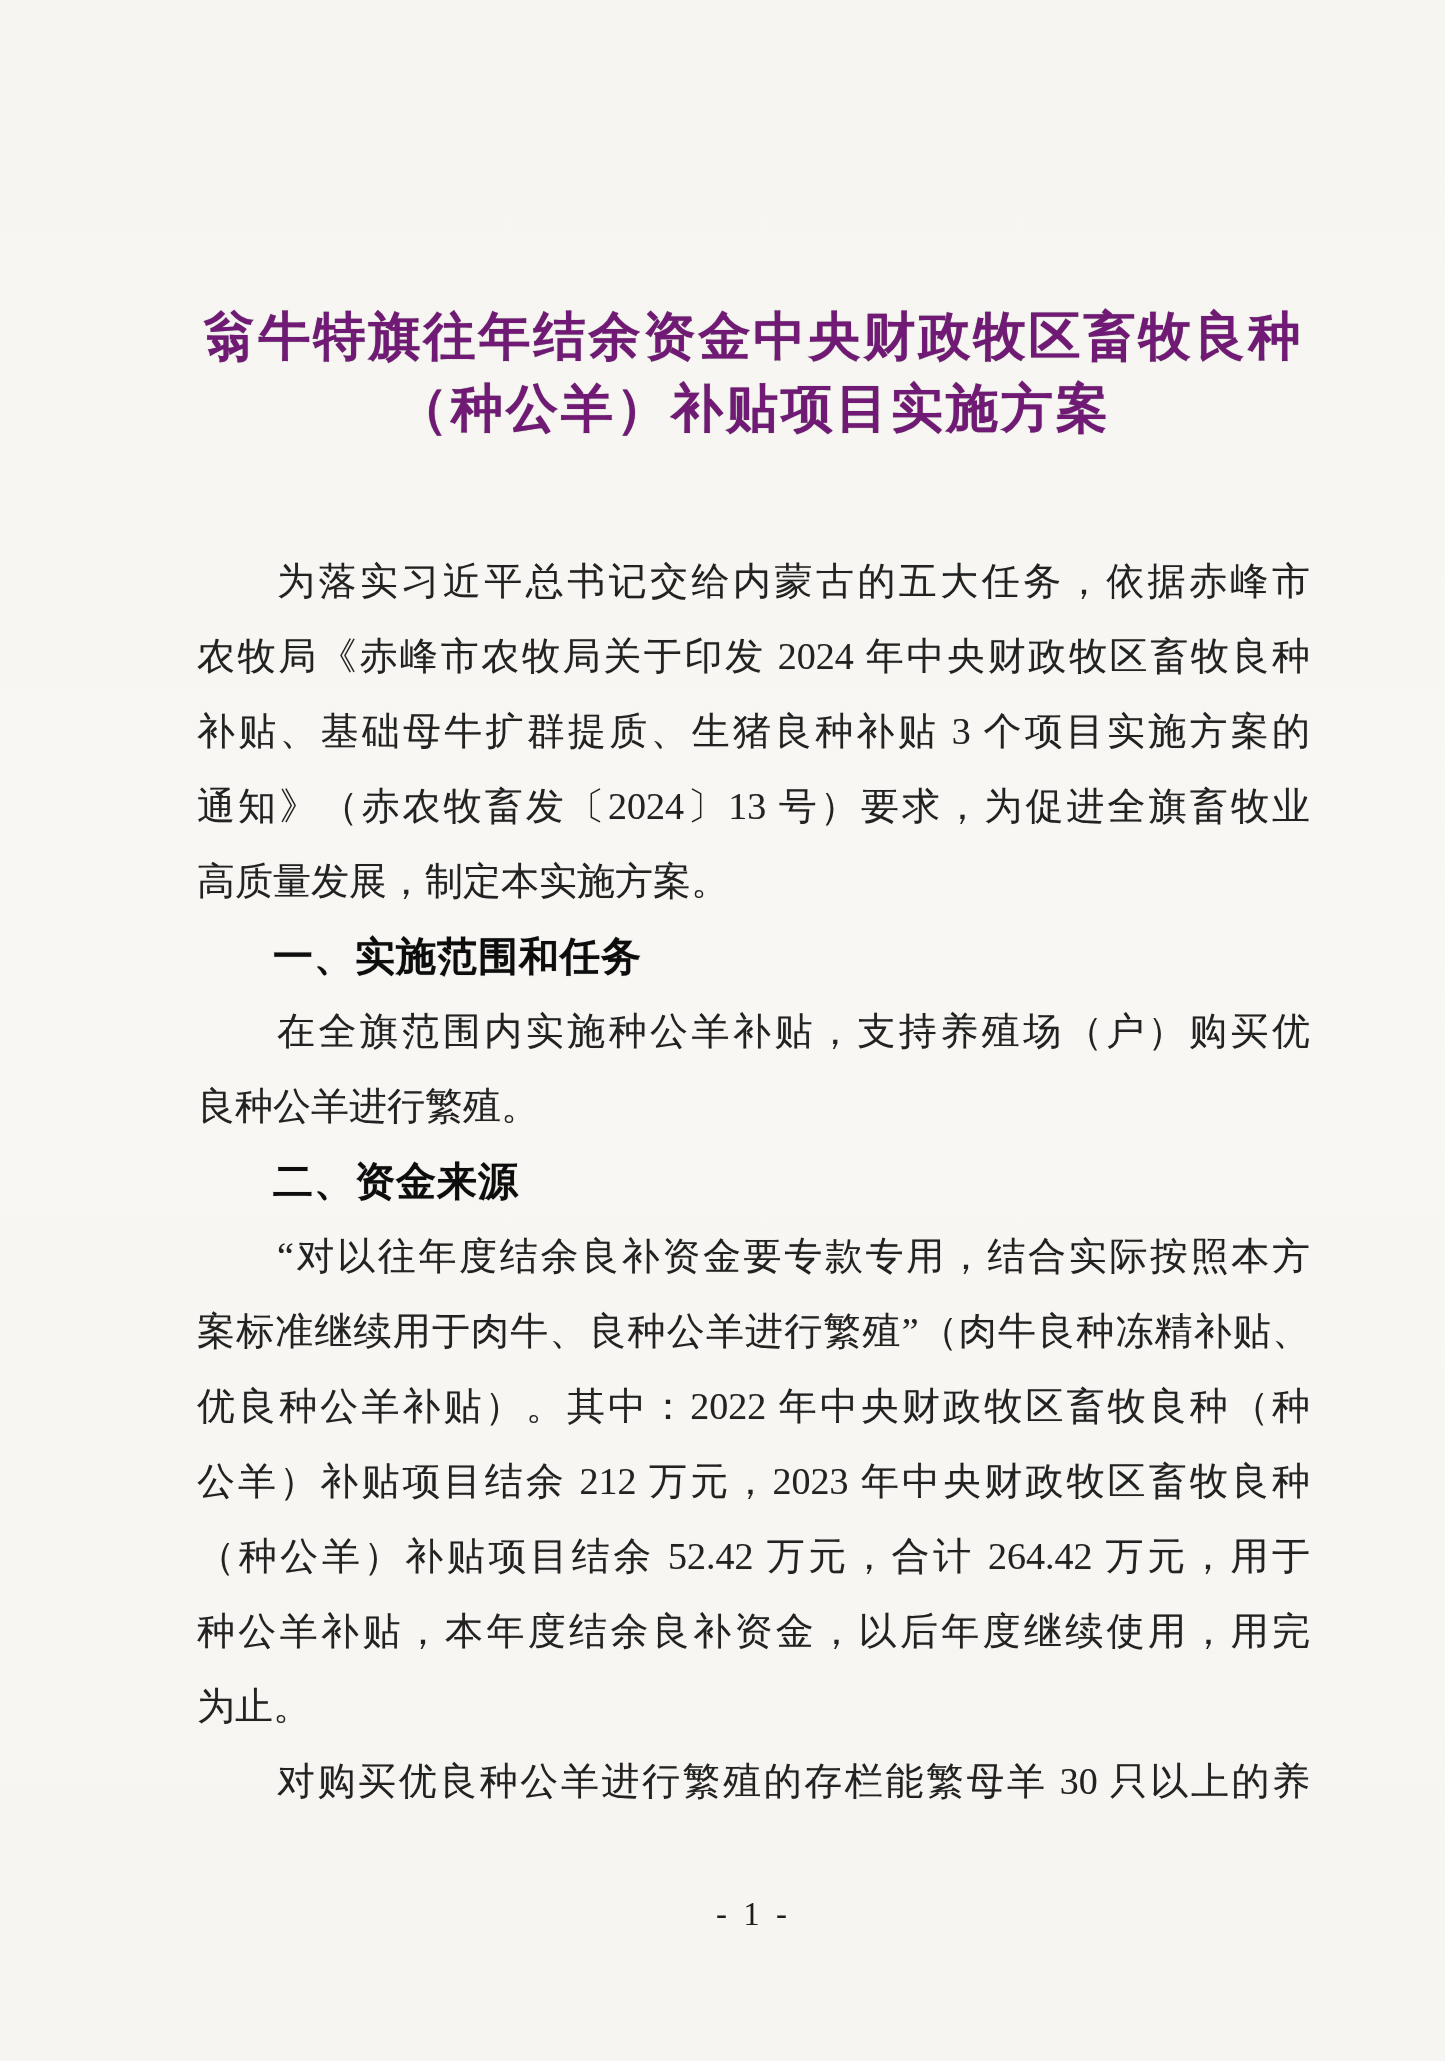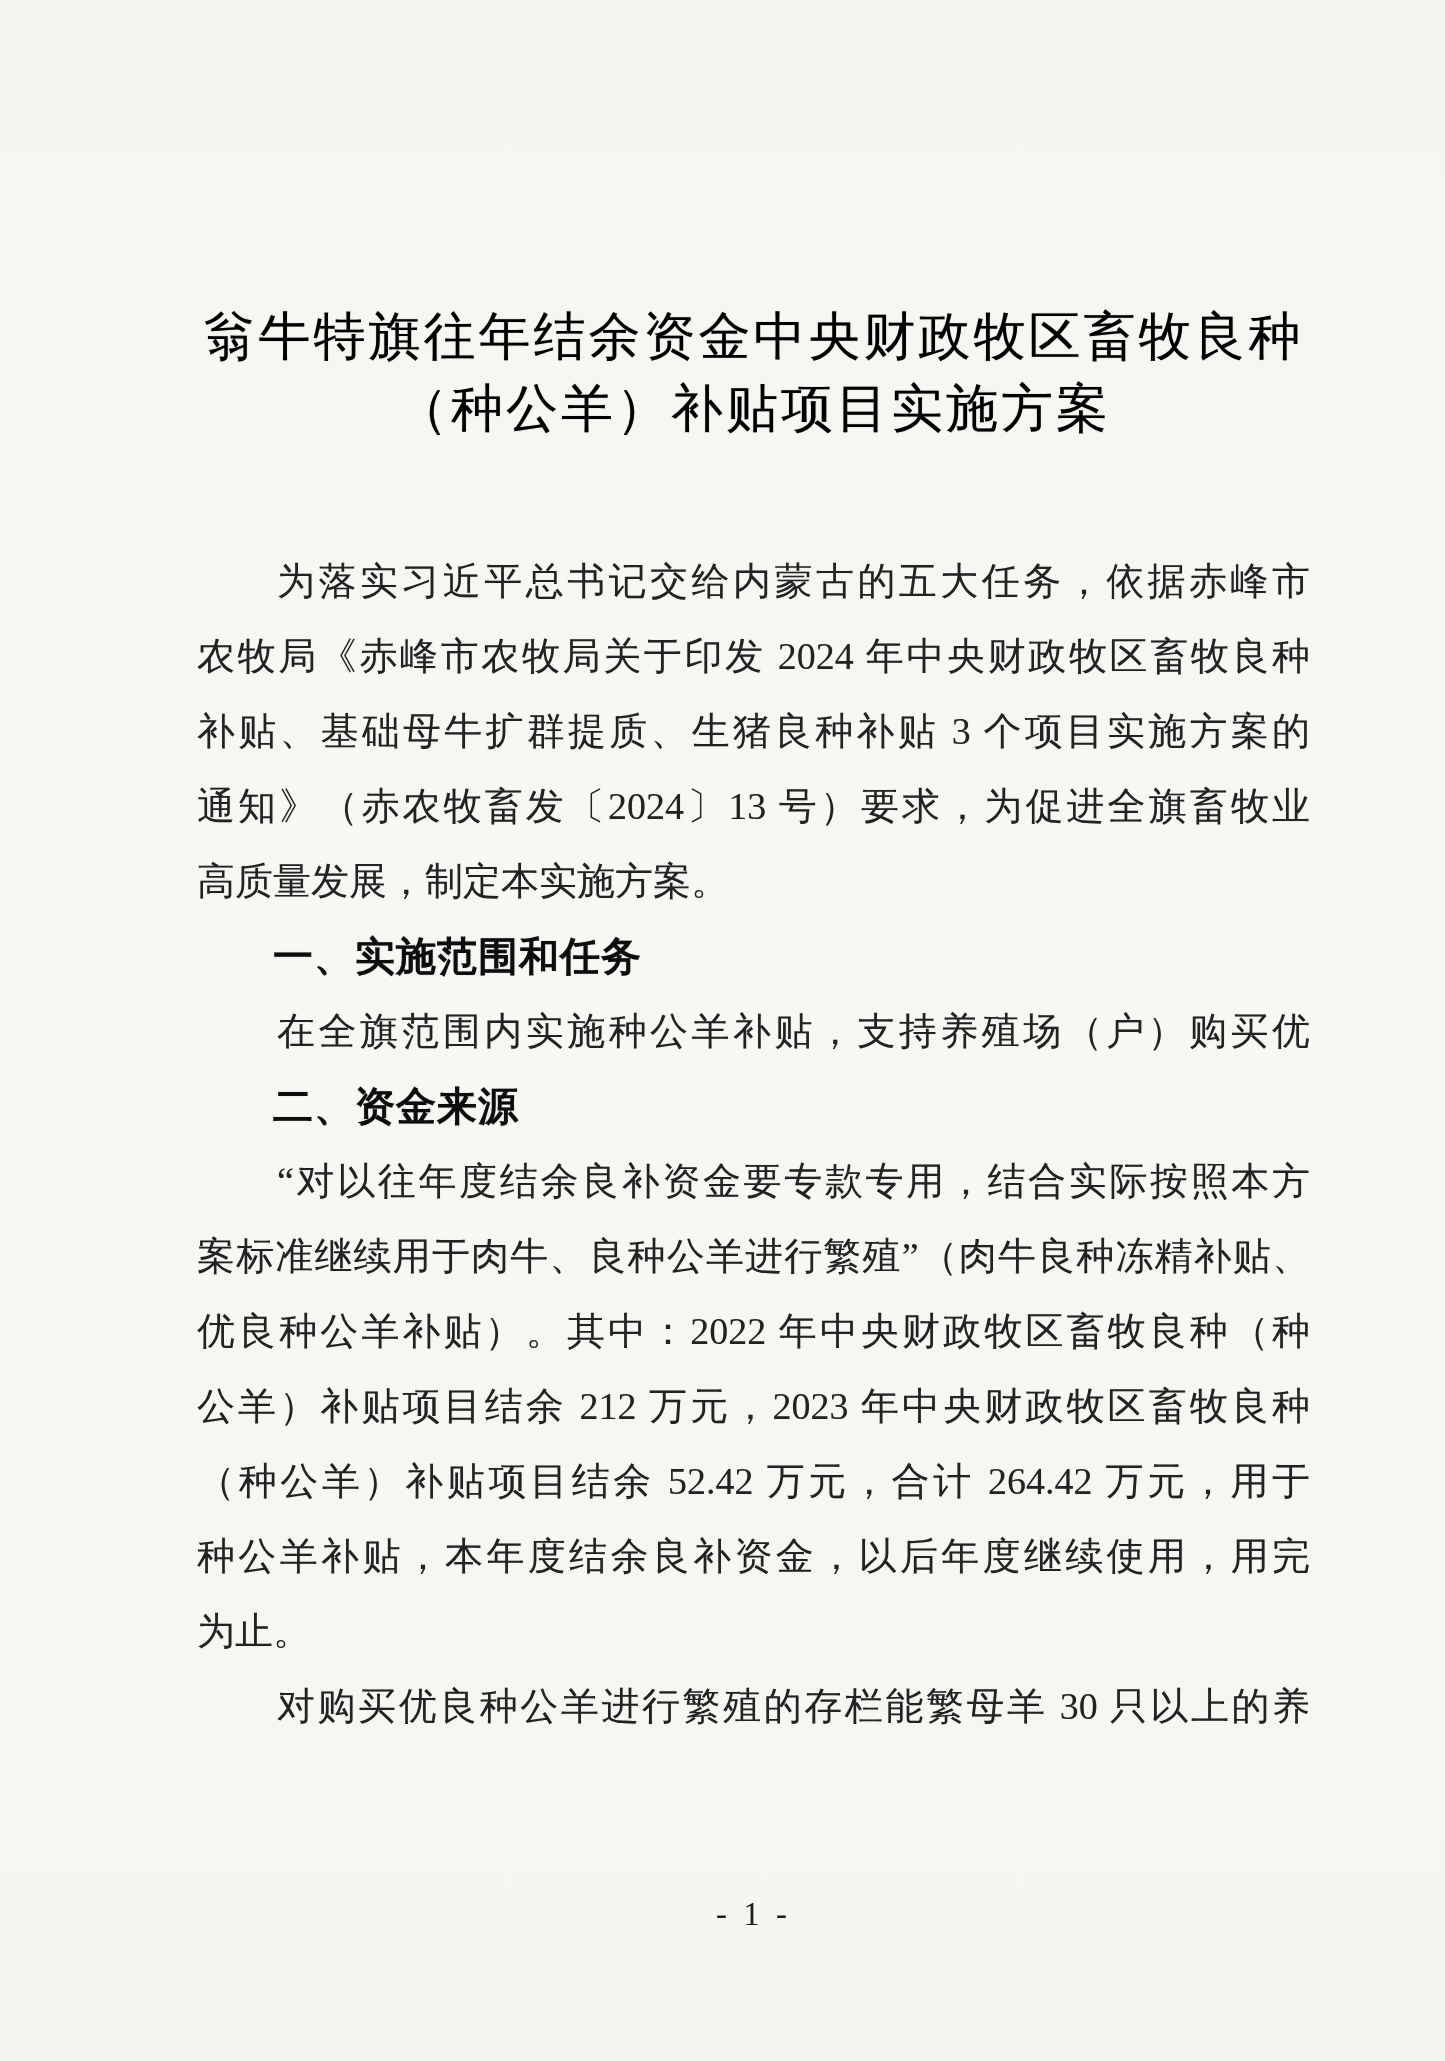--- a/index.html
+++ b/index.html
@@ -16,26 +16,26 @@
     color: #222222;
   }
   .content {
     position: absolute;
     left: 197px;
     top: 300px;
     width: 1113px;
   }
   .doc-title {
     font-family: "Liberation Sans", "DejaVu Sans", sans-serif;
-    font-weight: 400;
+    font-weight: 700;
     font-size: 52px;
     line-height: 72px;
     letter-spacing: 3px;
     text-align: center;
-    color: #000000;
+    color: #701a75;
     text-shadow: 0 0 1px rgba(0,0,0,0.45);
     margin-bottom: 100px;
   }
   .doc-body .line {
     font-size: 38px;
     line-height: 75px;
     height: 75px;
     text-align: justify;
     text-align-last: justify;
     text-shadow: 0 0 1px rgba(0,0,0,0.18);
@@ -82,20 +82,21 @@
     <div>（种公羊）补贴项目实施方案</div>
   </div>
   <div class="doc-body">
       <div class="line indent">为落实习近平总书记交给内蒙古的五大任务，依据赤峰市</div>
       <div class="line">农牧局《赤峰市农牧局关于印发 2024 年中央财政牧区畜牧良种</div>
       <div class="line">补贴、基础母牛扩群提质、生猪良种补贴 3 个项目实施方案的</div>
       <div class="line">通知》（赤农牧畜发〔2024〕13 号）要求，为促进全旗畜牧业</div>
       <div class="line no-stretch">高质量发展，制定本实施方案。</div>
       <div class="heading">一、实施范围和任务</div>
       <div class="line indent">在全旗范围内实施种公羊补贴，支持养殖场（户）购买优</div>
+      <div class="line no-stretch">良种公羊进行繁殖。</div>
       <div class="heading">二、资金来源</div>
       <div class="line indent">“对以往年度结余良补资金要专款专用，结合实际按照本方</div>
       <div class="line">案标准继续用于肉牛、良种公羊进行繁殖”（肉牛良种冻精补贴、</div>
       <div class="line">优良种公羊补贴）。其中：2022 年中央财政牧区畜牧良种（种</div>
       <div class="line">公羊）补贴项目结余 212 万元，2023 年中央财政牧区畜牧良种</div>
       <div class="line">（种公羊）补贴项目结余 52.42 万元，合计 264.42 万元，用于</div>
       <div class="line">种公羊补贴，本年度结余良补资金，以后年度继续使用，用完</div>
       <div class="line no-stretch">为止。</div>
       <div class="line indent">对购买优良种公羊进行繁殖的存栏能繁母羊 30 只以上的养</div>
     </div>

